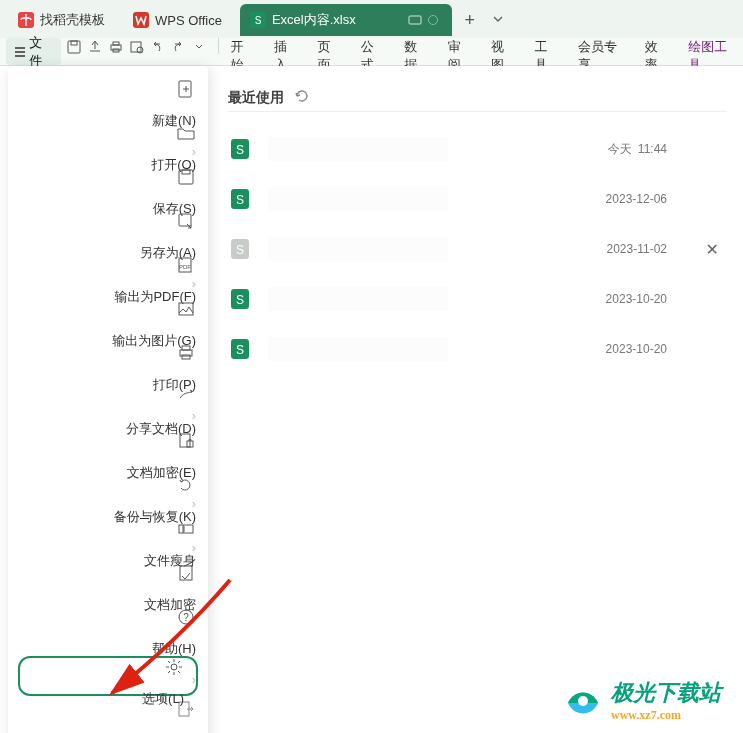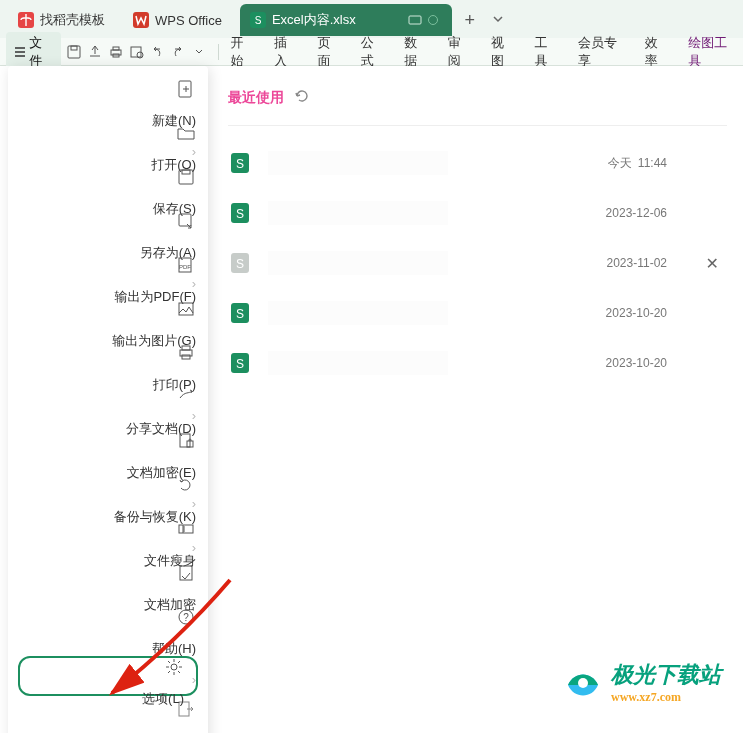--- a/index.html
+++ b/index.html
@@ -35,21 +35,20 @@
     .tab.active { background: #2e7d5b; color: #fff; }
     .tab.active svg { fill: #fff; }
     .tab-logo { width:16px; height:16px; display:inline-block; }
     .tab .dot { width:10px; height:10px; border:1px solid #7bbf9d; border-radius:50%; }
     .newtab { width:28px; text-align:center; color:#555; font-size:18px; }
     .tab-dd { color:#555; padding:4px; }
     
     .toolbar {
       height: 28px;
       display: flex;
-      align-items: center;
       padding: 0 6px;
       gap: 4px;
       background: #f6faf7;
       border-bottom: 1px solid #d8e2db;
       font-size: 13px;
       color: #333;
     }
     .toolbar .file-btn {
       display:flex; align-items:center; gap:4px;
       padding: 2px 8px;
@@ -97,22 +96,22 @@
     
     .recent-area {
       position:absolute;
       top:66px; left:208px; right:0; bottom:0;
       background:#fff;
       padding: 22px 16px 0 20px;
       z-index:20;
     }
     .recent-header {
       display:flex; align-items:center; gap:10px;
-      color:#ec4899; font-size:14px;
-      padding-bottom: 18px;
+      color:#404040; font-size:14px;
+      padding-bottom: 4px;
       border-bottom:1px solid #eee;
     }
     .recent-header .refresh { color:#888; }
     .recent-list { padding-top: 12px; }
     .recent-row {
       display:flex; align-items:center; height:50px;
       gap: 16px;
       position:relative;
     }
     .recent-row .fic { width:24px; height:24px; }
@@ -132,21 +131,21 @@
     }
     
     .diag {
       position:absolute; right:22px; bottom:210px; width:140px; height:130px;
       z-index:1;
     }
     
     .arrow { position:absolute; z-index:50; pointer-events:none;}
     
     .watermark {
-      position:absolute; right:22px; bottom:28px; z-index:80;
+      position:absolute; right:22px; bottom:10px; z-index:80;
       display:flex; align-items:center; gap:8px;
       font-family:"Microsoft YaHei";
     }
     .watermark .big { color:#07a17d; font-weight:700; font-size:22px; font-style:italic;}
   </style>
 </head>
 <body>
 
 <div class="tab-bar">
   <div class="tab">

